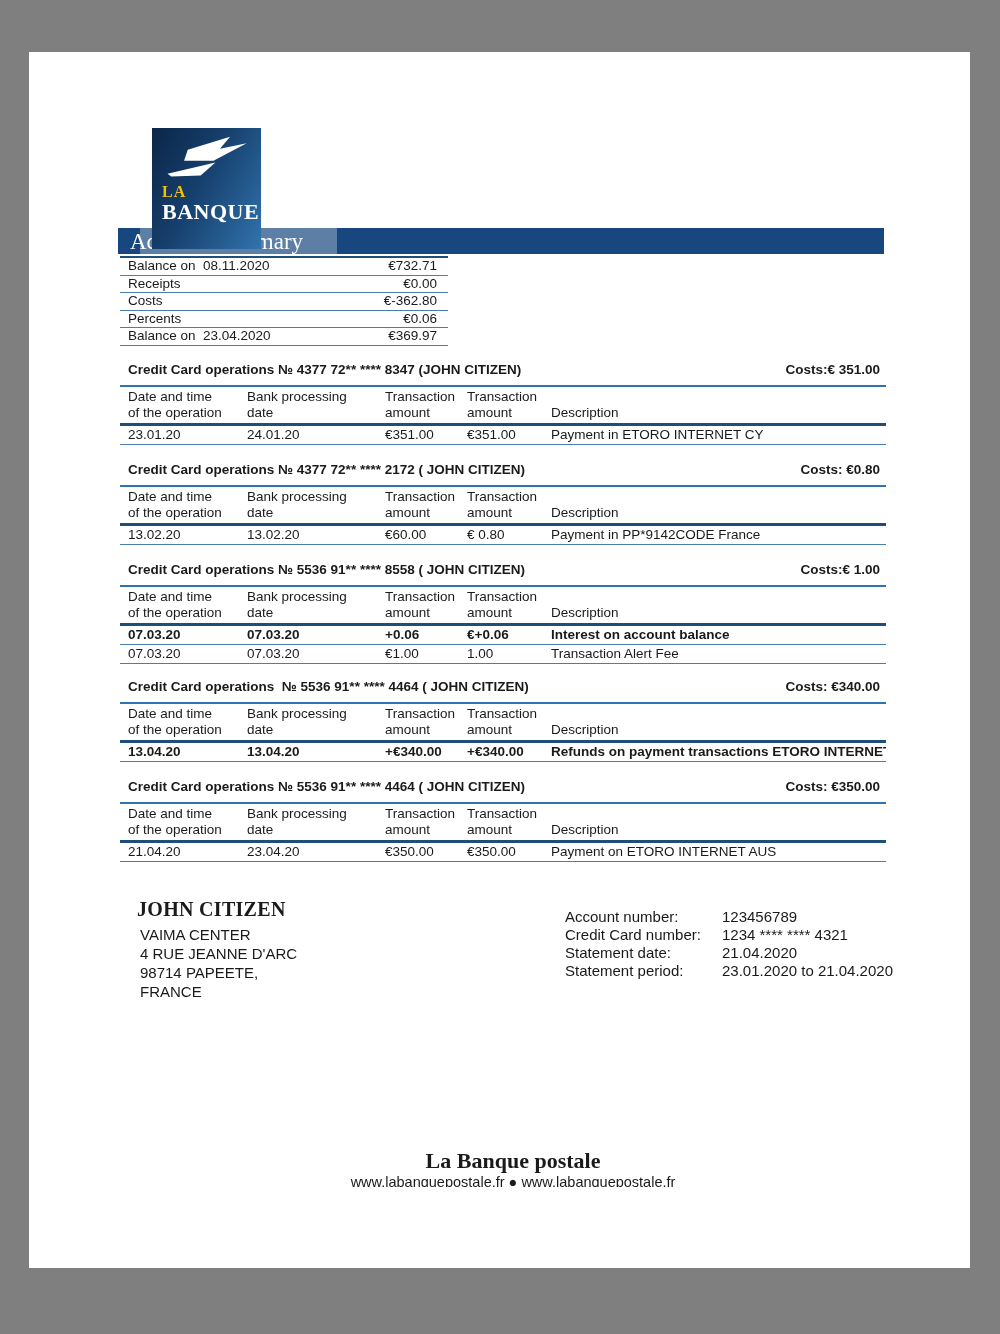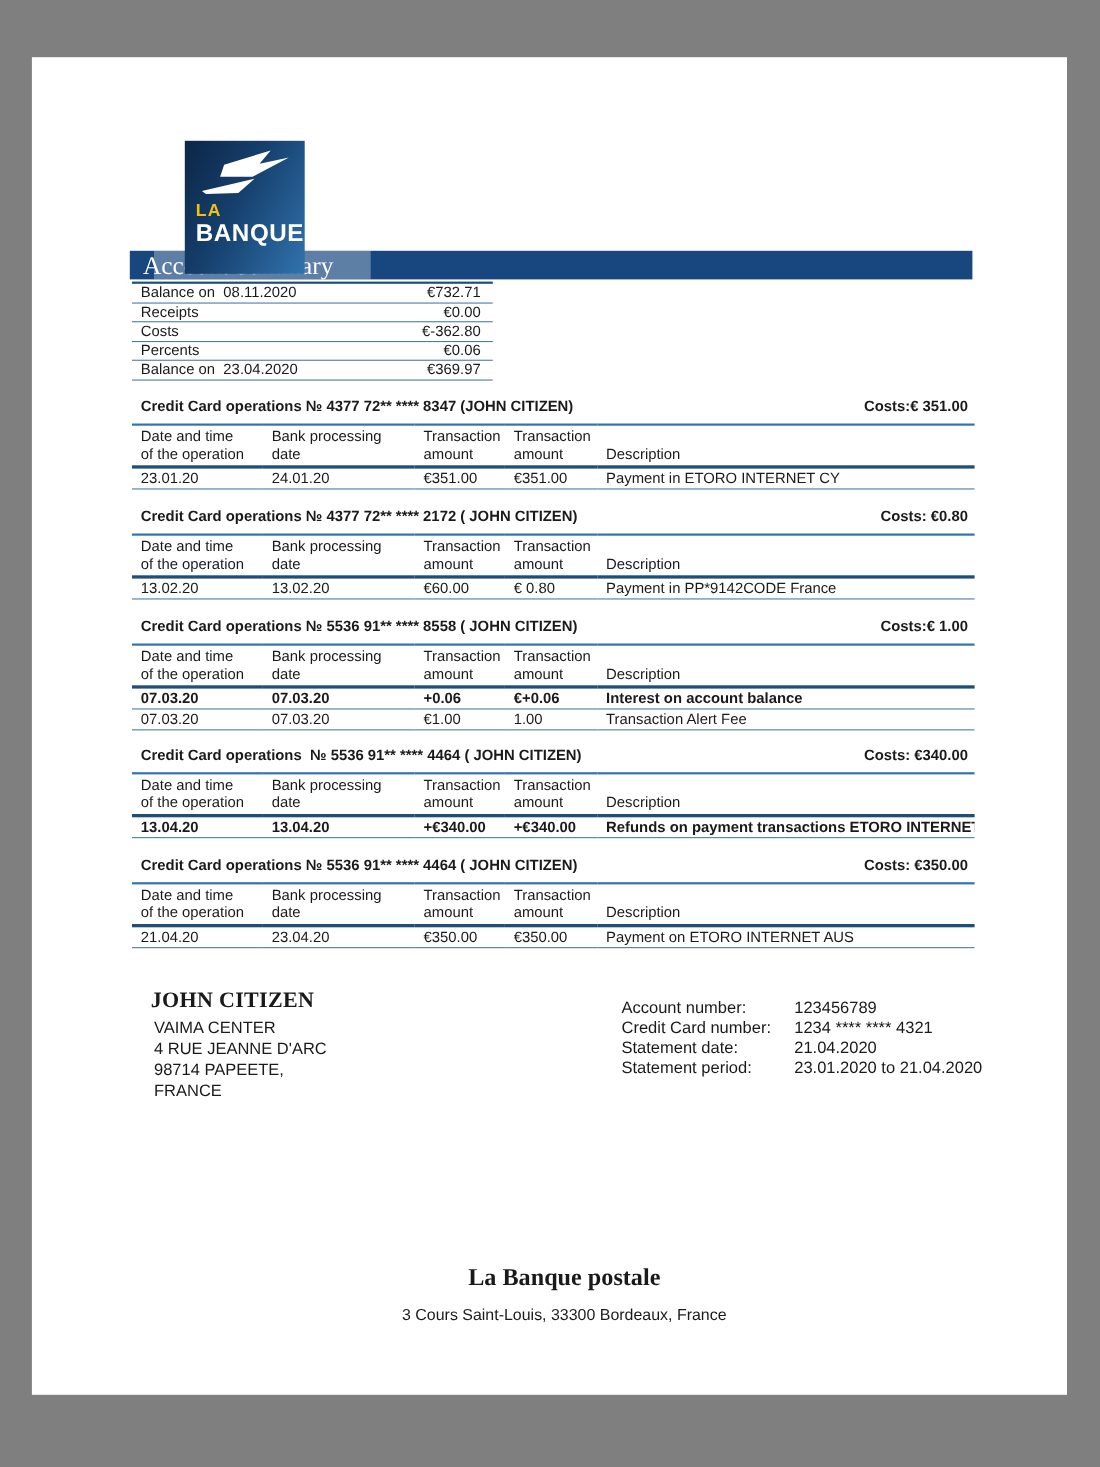--- a/index.html
+++ b/index.html
@@ -27,24 +27,25 @@
     font-family:"Liberation Serif", serif;
     font-size:23px; color:#ffffff; z-index:2;
     white-space:nowrap;
   }
   .logo-backdrop {
     position:absolute; left:111px; top:176px;
     width:197px; height:26px;
     background:rgba(255,255,255,0.30); z-index:3;
   }
   .logo {
-    position:absolute; left:139px; top:76px;
+    position:absolute; left:123px; top:76px;
     width:109px; height:121px; z-index:4;
     background:linear-gradient(118deg, #0c2647 0%, #16406e 45%, #3173ad 100%);
     overflow:hidden;
+    font-family:Liberation Serif, serif;
   }
   .logo-bird { display:block; margin:7px 4px 0 10px; }
   .logo-text { margin:3px 0 0 10px; line-height:1.04; }
   .logo-la { color:#f2c10e; font-weight:bold; font-size:16px; letter-spacing:1px; }
   .logo-banque { color:#ffffff; font-weight:bold; font-size:22px; letter-spacing:0.5px; }
   .logo-postale { color:#ffffff; font-weight:bold; font-size:15.5px; letter-spacing:1.2px;margin-top:45px; }
   
   .summary {
     position:absolute; left:91px; top:204px;
     width:328px; font-size:13.5px;
@@ -419,16 +420,16 @@
       </div>
       <div class="stmt-row">
         <span class="stmt-label">Statement period:</span>
         <span class="stmt-value">23.01.2020 to 21.04.2020</span>
       </div>
     </div>
   </div>
 
   <div class="footer">
     <div class="footer-name">La Banque postale</div>
-    <div class="footer-addr">3 Cours Saint-Louis, 33300 Bordeaux, France</div>
+    <div class="footer-web">www.labanquepostale.fr ● www.labanquepostale.fr</div>
   </div>
 
 </div>
 
 </body></html>

